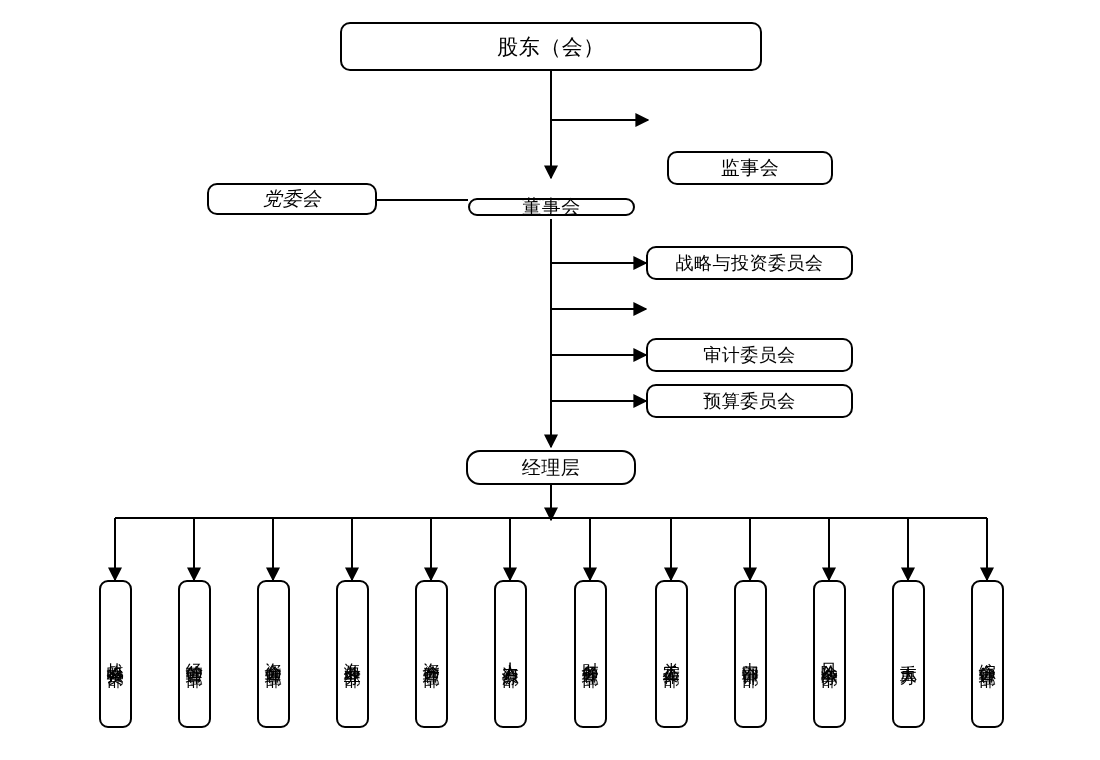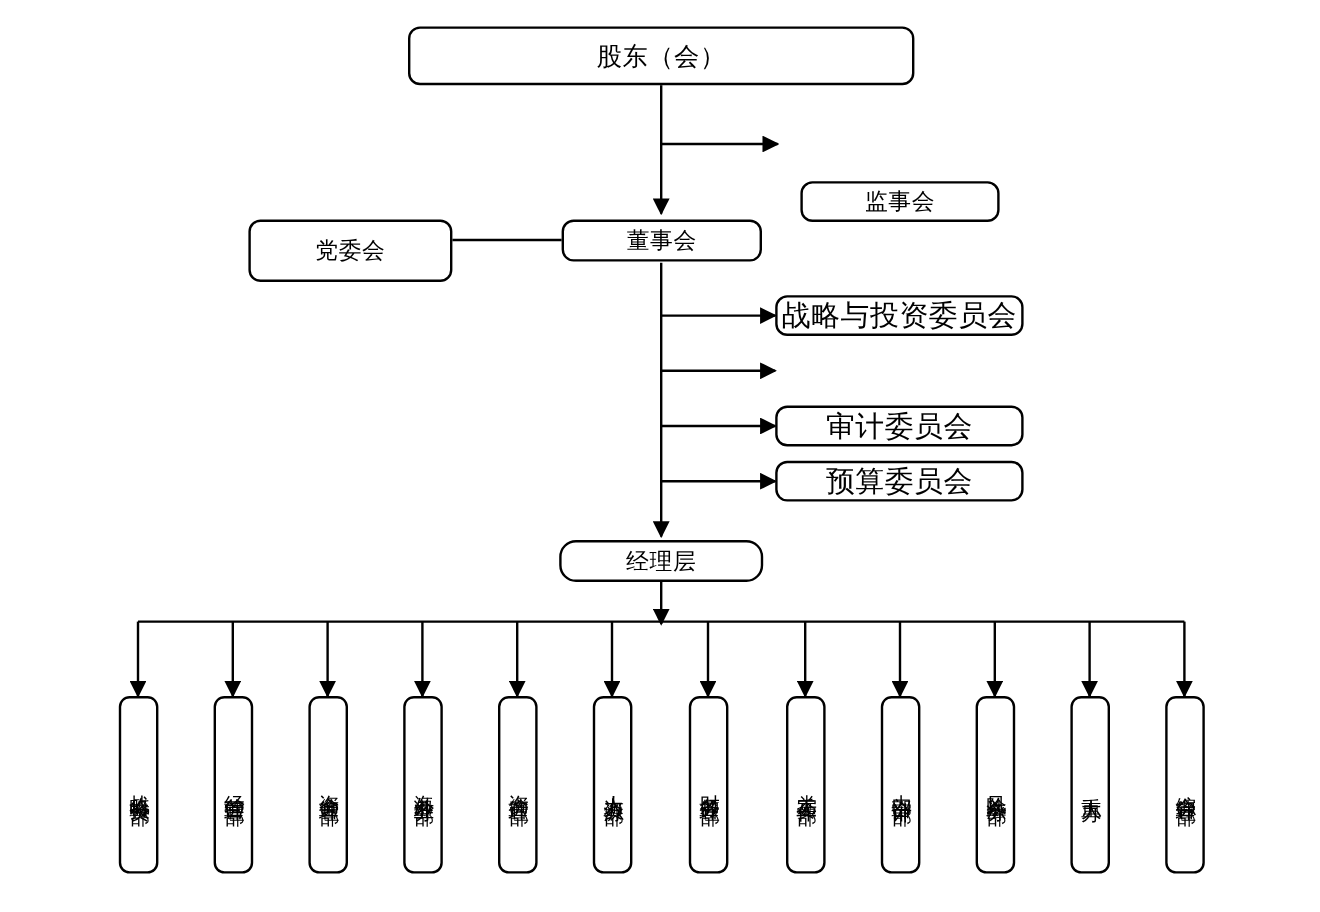--- a/index.html
+++ b/index.html
@@ -34,21 +34,21 @@
     color: #000000;
     font-size: 19px;
     letter-spacing: 0.5px;
     white-space: nowrap;
     z-index: 2;
   }
   .node.top {
     font-size: 21px;
   }
   .node.committee {
-    font-size: 24px;
+    font-size: 18px;
     font-family: Liberation Serif, serif;
   }
   .node.dept {
     writing-mode: vertical-rl;
     text-orientation: upright;
     border-radius: 9px;
     font-size: 17px;
     letter-spacing: 2px;
     padding: 6px 0;
     line-height: 1.1;
@@ -95,23 +95,23 @@
       <line x1="829" y1="518" x2="829" y2="580" marker-end="url(#arrow)"></line>
       <line x1="908" y1="518" x2="908" y2="580" marker-end="url(#arrow)"></line>
       <line x1="987" y1="518" x2="987" y2="580" marker-end="url(#arrow)"></line>
     </g>
   </svg>
 
   <div class="node top" style="left:340px; top:22px; width:422px; height:49px;">股东（会）</div>
 
   <div class="node" style="left:667px; top:104px; width:166px; height:34px;margin-top:47px;">监事会</div>
 
-  <div class="node" style="left:207px; top:183px; width:170px; height:52px;">党委会</div>
+  <div class="node" style="left:207px; top:183px; width:170px; height:32px;font-style:italic;">党委会</div>
 
-  <div class="node" style="left:468px; top:183px; width:167px; height:35px;text-align:right;">董事会</div>
+  <div class="node" style="left:468px; top:198px; width:167px; height:18px;text-align:right;">董事会</div>
 
   <div class="node committee" style="left:646px; top:246px; width:207px; height:34px;">战略与投资委员会</div>
   <div class="node committee" style="left:646px; top:338px; width:207px; height:34px;">审计委员会</div>
   <div class="node committee" style="left:646px; top:384px; width:207px; height:34px;">预算委员会</div>
 
   <div class="node" style="left:466px; top:450px; width:170px; height:35px;border-radius:14px;">经理层</div>
 
   <div class="node dept" style="left:99px; top:580px; width:33px; height:148px;">战略投资部</div>
   <div class="node dept" style="left:178px; top:580px; width:33px; height:148px;">经营管理部</div>
   <div class="node dept" style="left:257px; top:580px; width:33px; height:148px;">资金管理部</div>

